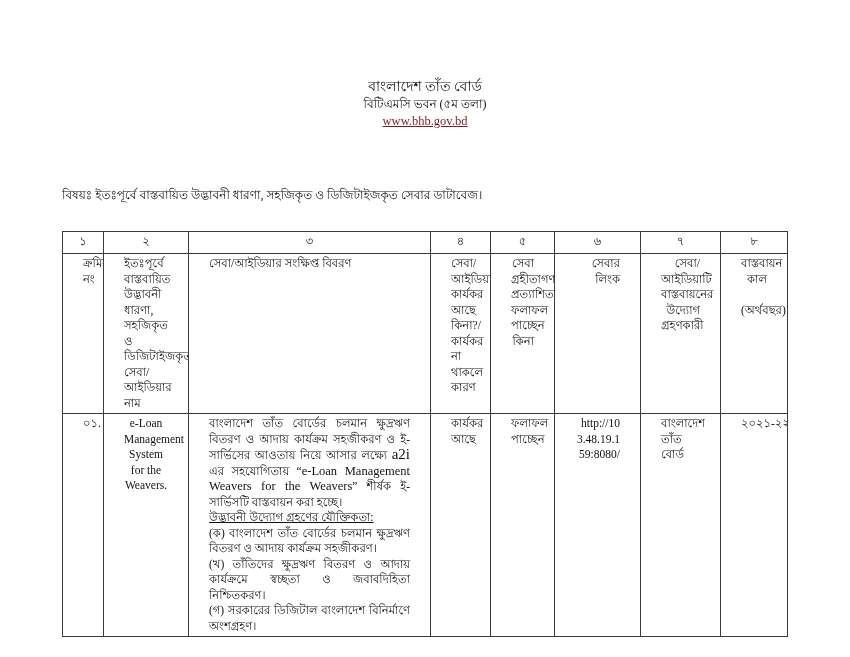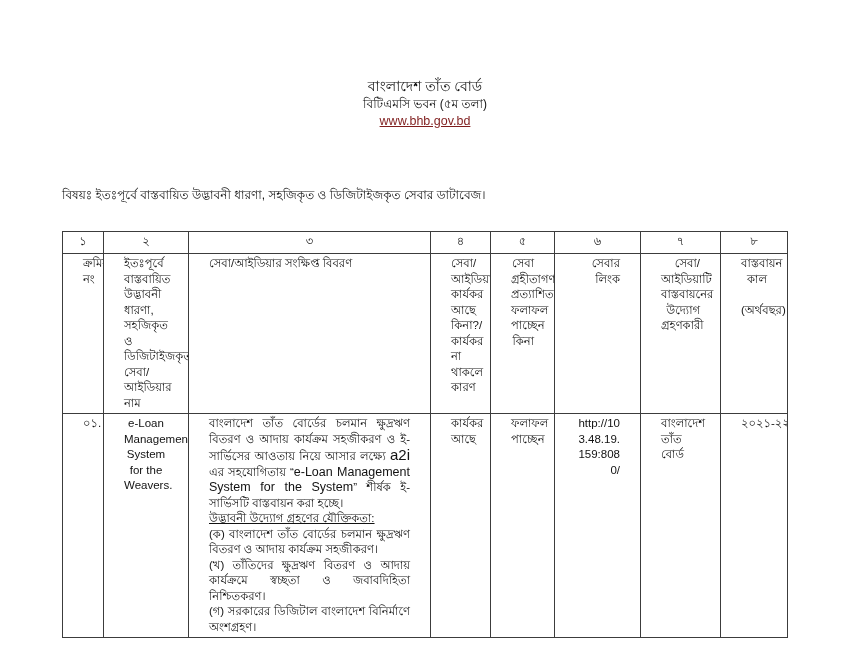--- a/index.html
+++ b/index.html
@@ -2,21 +2,21 @@
 <html><head>
 <meta charset="utf-8">
 <style>
   * { margin:0; padding:0; box-sizing:border-box; }
   html,body { background:#ffffff; }
   .page {
     position:relative;
     width:850px; height:657px;
     background:#ffffff;
     overflow:hidden;
-    font-family:Liberation Sans, sans-serif;
+    font-family:Liberation Serif, serif;
     color:#121212;
     border-radius:17px;
   }
   
   .letterhead {
     position:absolute; top:77px; left:0; right:0;
     text-align:center;
   }
   .org-name { font-size:14px; line-height:19px; }
   .addr     { font-size:12px; line-height:16.5px; }
@@ -112,21 +112,21 @@
       <td class="al-center">সেবা/আইডিয়াটি বাস্তবায়নের উদ্যোগ গ্রহণকারী</td>
       <td class="al-center">বাস্তবায়ন কাল
 
 (অর্থবছর)</td>
     </tr>
 
     <tr class="data-row">
       <td class="c-serial">০১.</td>
       <td class="c-name">e-Loan Management System for the Weavers.</td>
       <td class="c-desc">
-        <p><span>বাংলাদেশ তাঁত বোর্ডের চলমান ক্ষুদ্রঋণ বিতরণ ও আদায় কার্যক্রম সহজীকরণ ও ই-সার্ভিসের আওতায় নিয়ে আসার লক্ষ্যে </span><span class="a2i">a2i</span><span> এর সহযোগিতায় “</span><span class="eng">e-Loan Management System for the System</span><span>” শীর্ষক ই-সার্ভিসটি বাস্তবায়ন করা হচ্ছে।</span></p>
+        <p><span>বাংলাদেশ তাঁত বোর্ডের চলমান ক্ষুদ্রঋণ বিতরণ ও আদায় কার্যক্রম সহজীকরণ ও ই-সার্ভিসের আওতায় নিয়ে আসার লক্ষ্যে </span><span class="a2i">a2i</span><span> এর সহযোগিতায় “</span><span class="eng">e-Loan Management Weavers for the Weavers</span><span>” শীর্ষক ই-সার্ভিসটি বাস্তবায়ন করা হচ্ছে।</span></p>
         <p class="u">উদ্ভাবনী উদ্যোগ গ্রহণের যৌক্তিকতা:</p>
         <p>(ক) বাংলাদেশ তাঁত বোর্ডের চলমান ক্ষুদ্রঋণ বিতরণ ও আদায় কার্যক্রম সহজীকরণ।</p>
         <p>(খ) তাঁতিদের ক্ষুদ্রঋণ বিতরণ ও আদায় কার্যক্রমে স্বচ্ছতা ও জবাবদিহিতা নিশ্চিতকরণ।</p>
         <p>(গ) সরকারের ডিজিটাল বাংলাদেশ বিনির্মাণে অংশগ্রহণ।</p>
       </td>
       <td class="al-center">কার্যকর আছে</td>
       <td class="al-center">ফলাফল পাচ্ছেন</td>
       <td class="c-link al-left">http://103.48.19.159:8080/</td>
       <td class="al-left">বাংলাদেশ তাঁত বোর্ড</td>
       <td class="al-left c-period">২০২১-২২</td>

